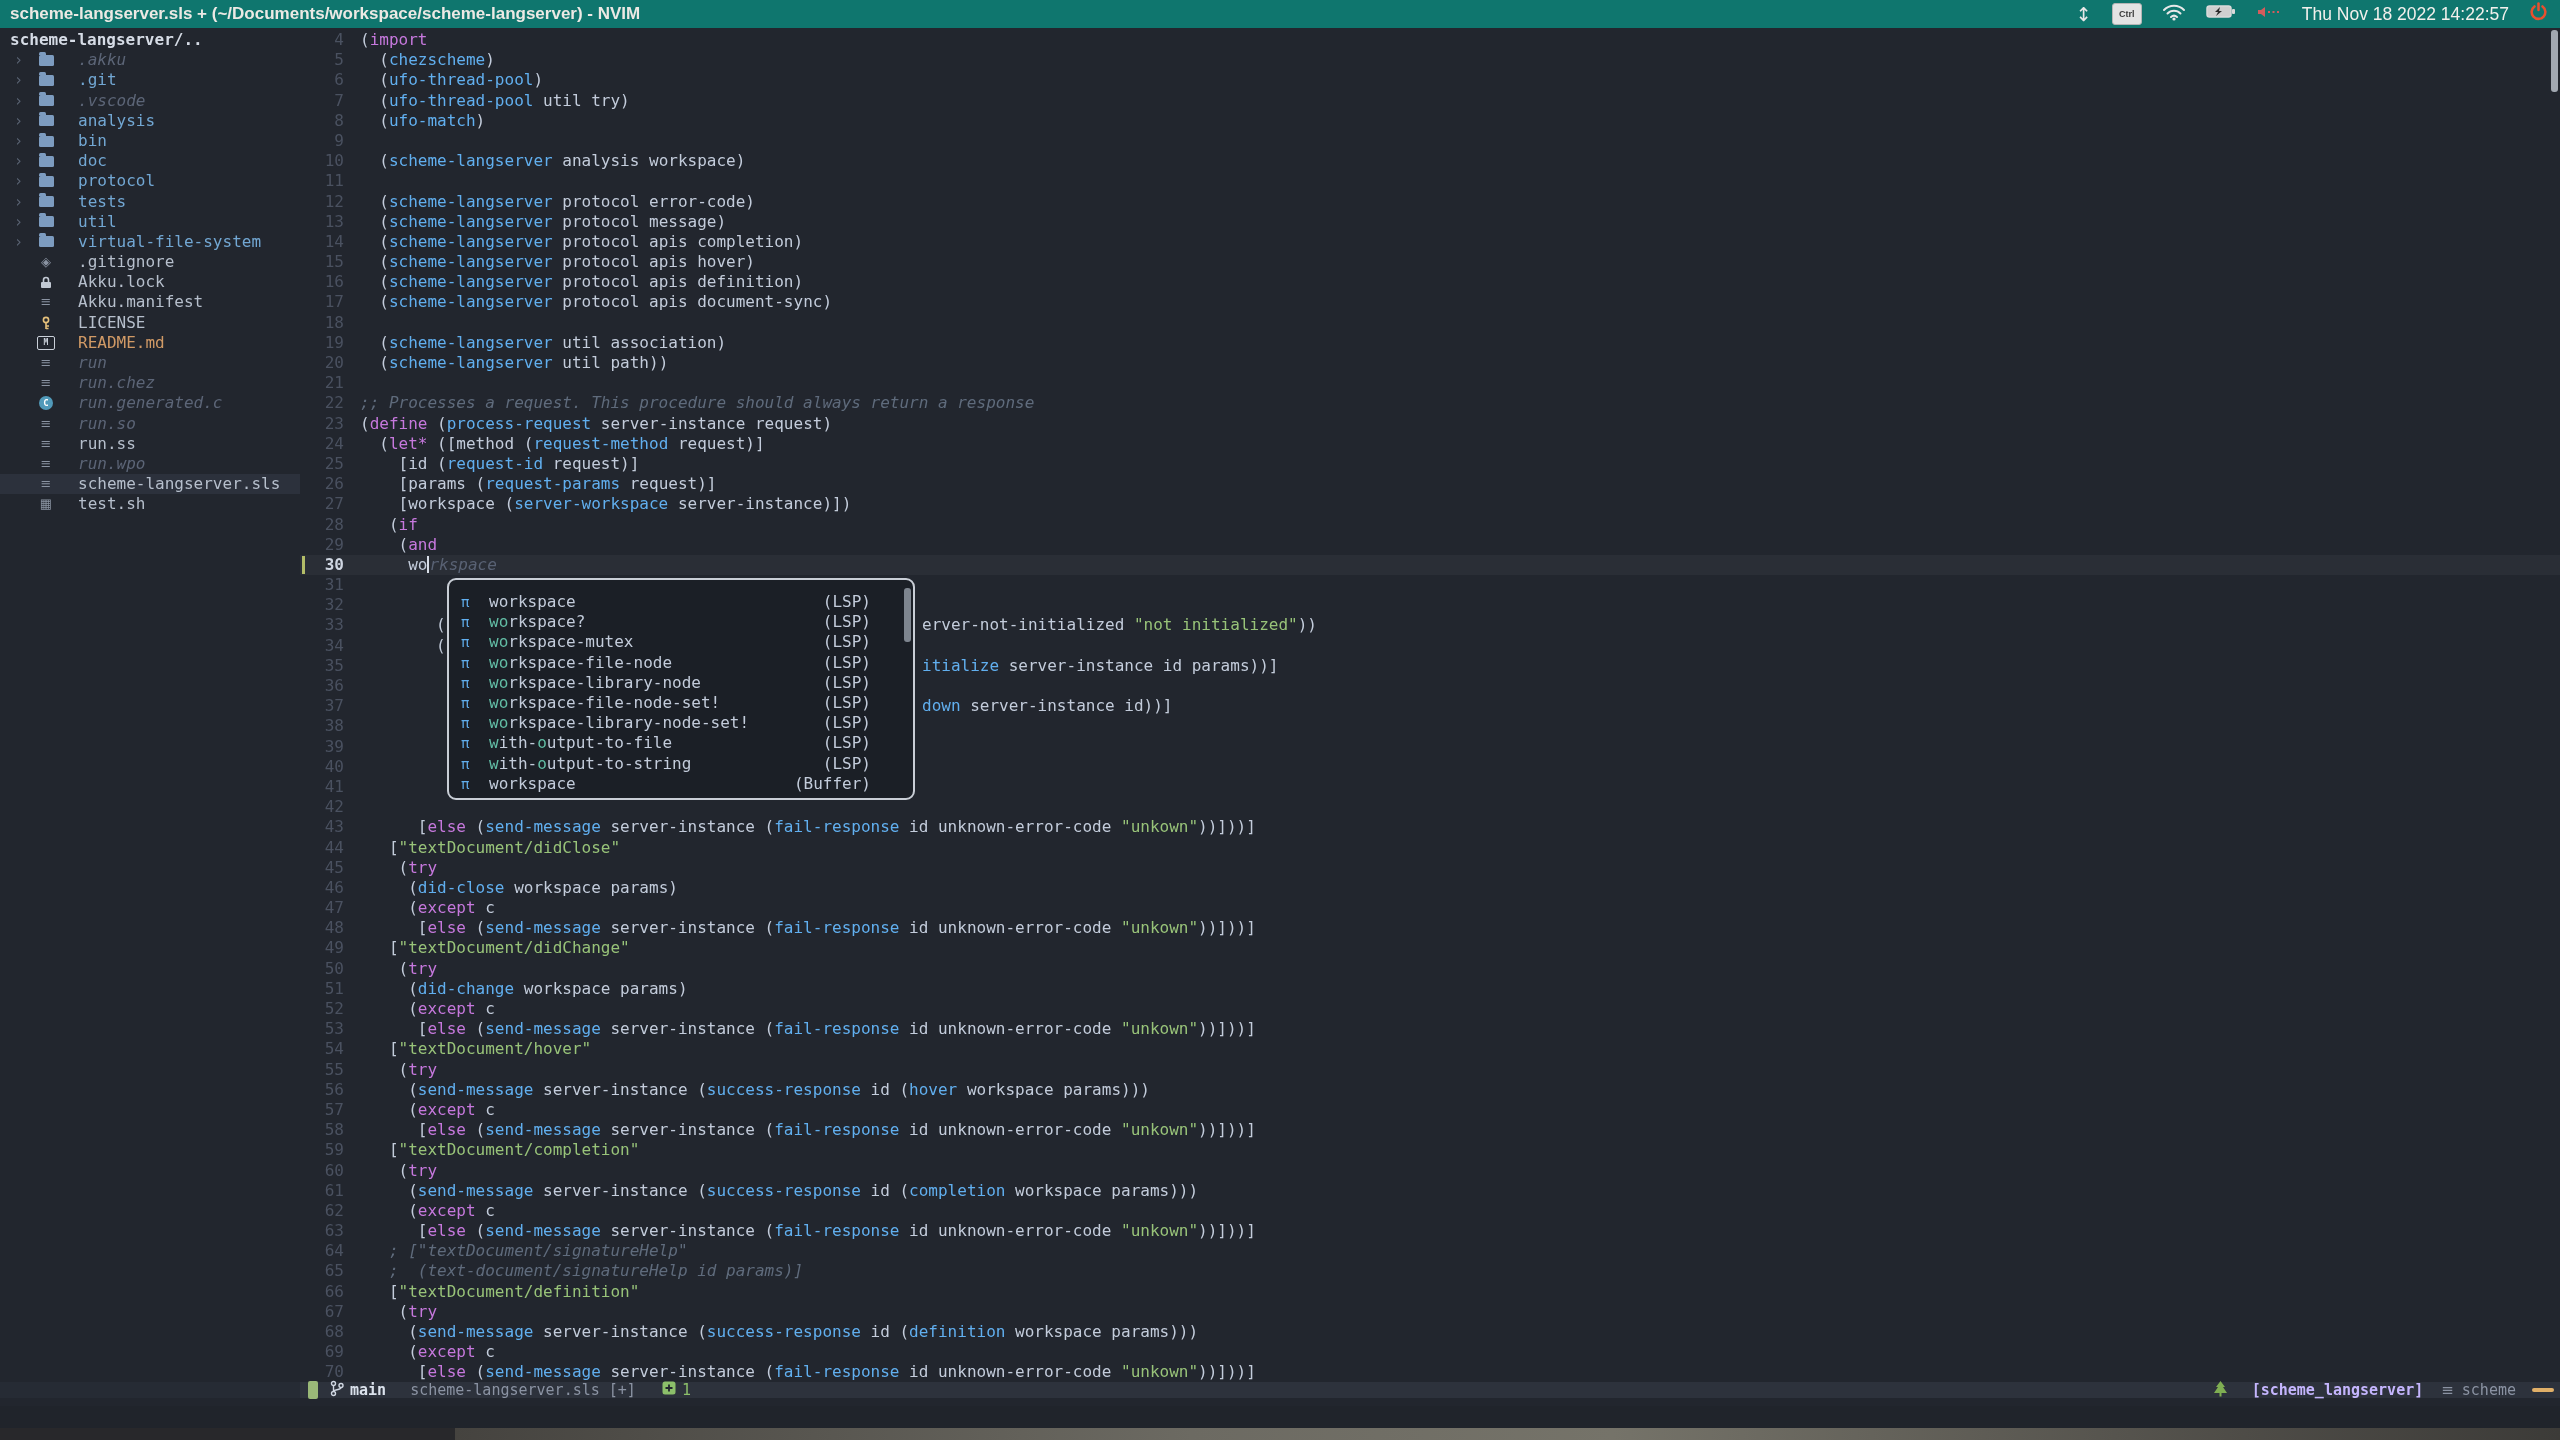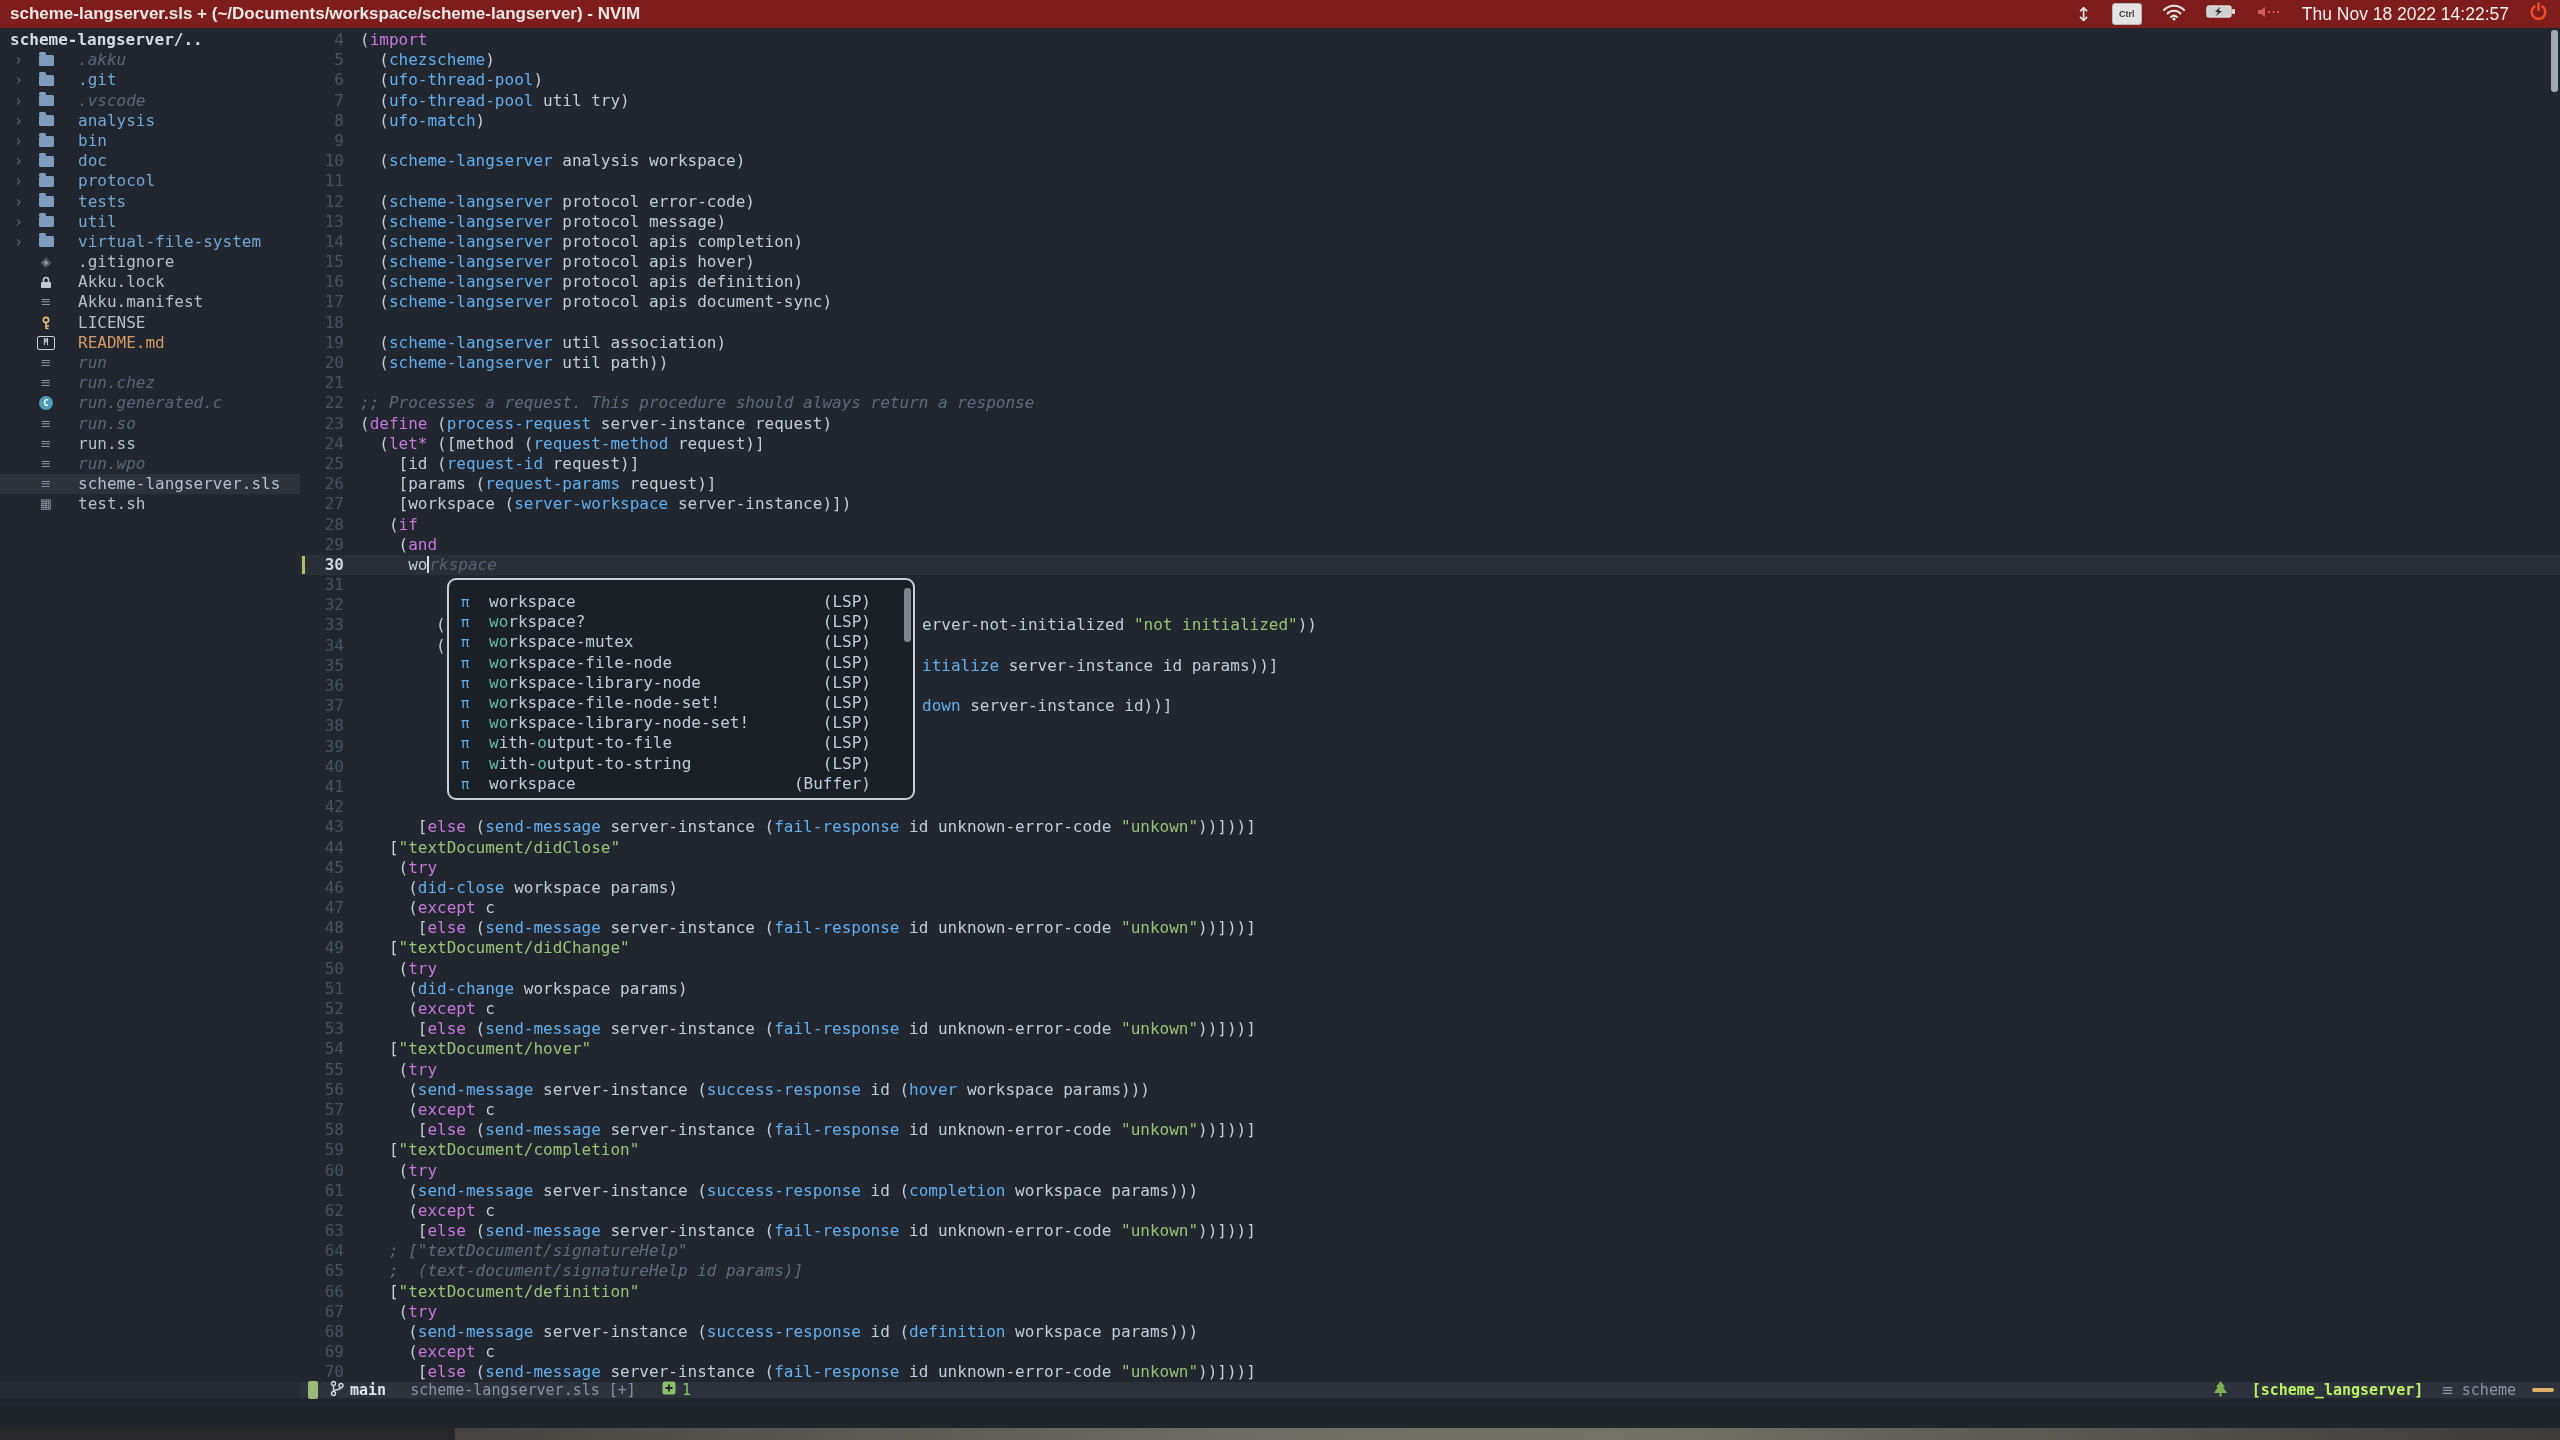--- a/index.html
+++ b/index.html
@@ -1,19 +1,19 @@
 <!DOCTYPE html>
 <html><head>
 <meta charset="utf-8">
 <style>
   html,body{margin:0;padding:0;}
   body{width:2560px;height:1440px;position:relative;overflow:hidden;background:#22262e;
        font-family:"DejaVu Sans Mono",monospace;}
   
-  .titlebar{position:absolute;top:0;left:0;right:0;height:28px;background:#7f1d1d;
+  .titlebar{position:absolute;top:0;left:0;right:0;height:28px;background:#0f766e;
             display:flex;align-items:center;color:#ece9e4;
             font-family:"Liberation Sans",sans-serif;font-size:17px;font-weight:bold;}
   .title-text{margin-left:10px;white-space:nowrap;}
   .tray{margin-left:auto;display:flex;align-items:center;gap:20px;padding-right:12px;}
   .tray-updown{font-family:"DejaVu Sans",sans-serif;font-size:19px;color:#e8e8e8;font-weight:normal;}
   .ctrl-box{width:28px;height:20px;background:#e3e3e3;border:1px solid #b5b5b5;border-radius:3px;
             color:#3c3c3c;font-size:9px;font-weight:bold;display:flex;align-items:center;justify-content:center;}
   .clock{font-weight:normal;font-size:17.5px;color:#f2f0ec;}
   
   .sidebar{position:absolute;top:28px;left:0;width:300px;bottom:58px;background:#22262e;
@@ -61,21 +61,21 @@
   .escroll{position:absolute;right:2px;top:30px;width:7px;height:62px;background:#a2a8b1;border-radius:3px;z-index:3;}
   
   .statusline{position:absolute;left:0;right:0;top:1382px;height:16px;background:#2d323c;display:flex;
               align-items:center;font-size:15px;color:#8b93a3;}
   .sl-left{width:300px;height:100%;background:#262b34;flex:none;}
   .mode{width:10px;height:18px;background:#9ab978;border-radius:2px;margin:0 12px 0 8px;flex:none;}
   .slmain{color:#dbe2ec;font-weight:bold;margin-left:6px;}
   .slfile{margin-left:24px;}
   .sladd{display:flex;align-items:center;margin-left:26px;color:#8cbf6a;gap:6px;}
   .slright{margin-left:auto;display:flex;align-items:center;}
-  .sllsp{color:#bef264;font-weight:bold;margin-left:24px;}
+  .sllsp{color:#c4b5fd;font-weight:bold;margin-left:24px;}
   .slfticon{margin-left:18px;color:#8b93a3;font-family:"DejaVu Sans",sans-serif;}
   .slft{margin-left:8px;}
   .sldash{width:22px;height:4px;background:#e0af68;border-radius:2px;margin-left:16px;margin-right:6px;}
   
   .cmdline{position:absolute;left:0;right:0;top:1406px;height:22px;background:#20242b;}
   .dockbase{position:absolute;left:0;right:0;bottom:0;height:12px;background:#28282b;}
   .dock{position:absolute;left:455px;right:0;bottom:0;height:12px;
         background:linear-gradient(90deg,#45433f,#6c6a62 35%,#757369 55%,#4e4c47 85%,#3c3b38);}
 </style>
 </head>

